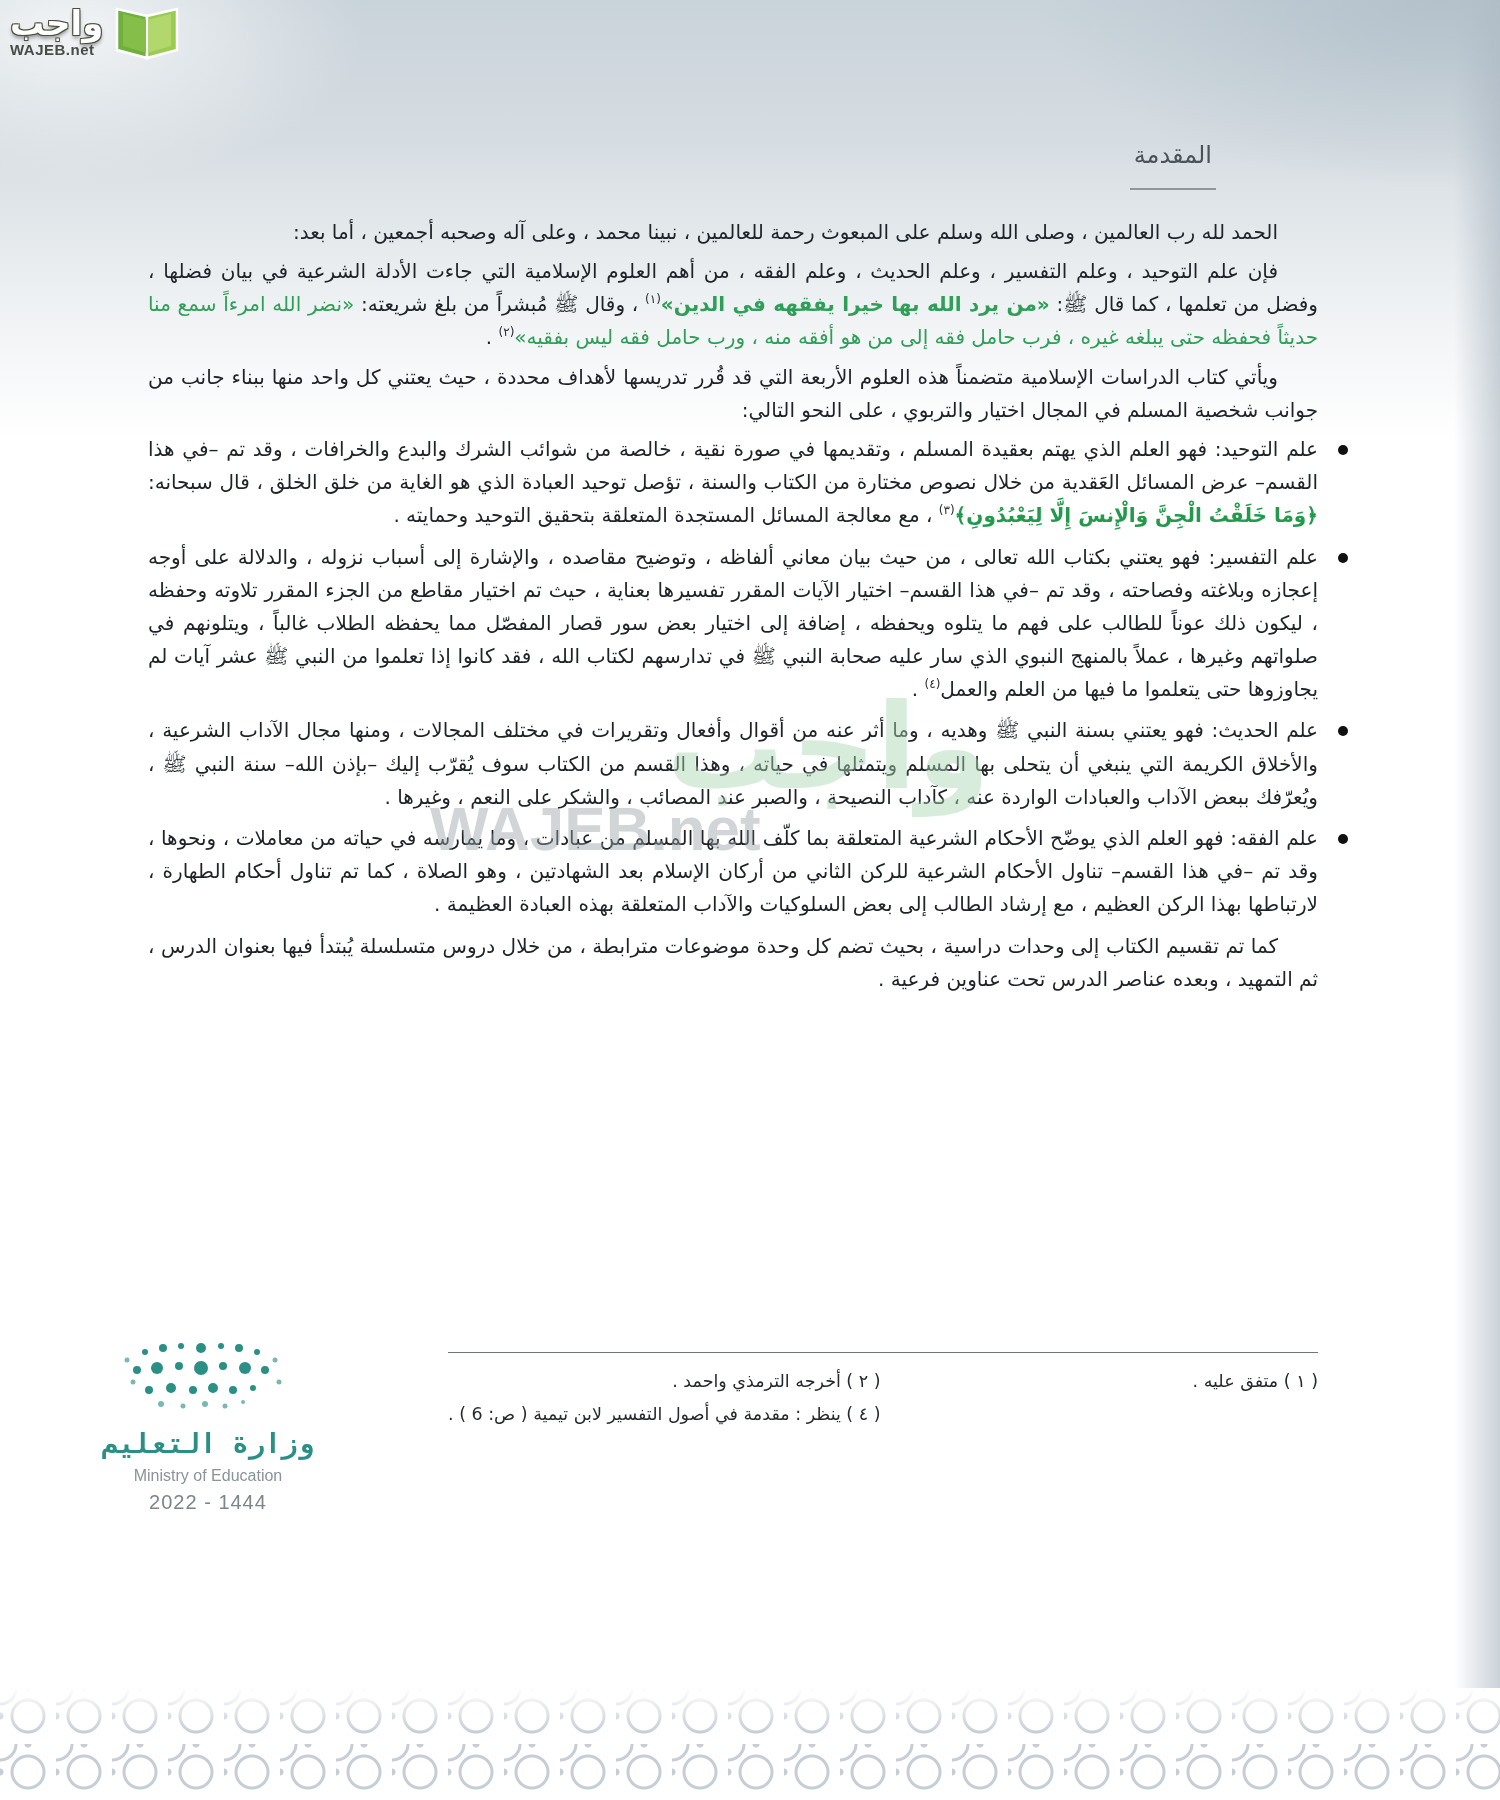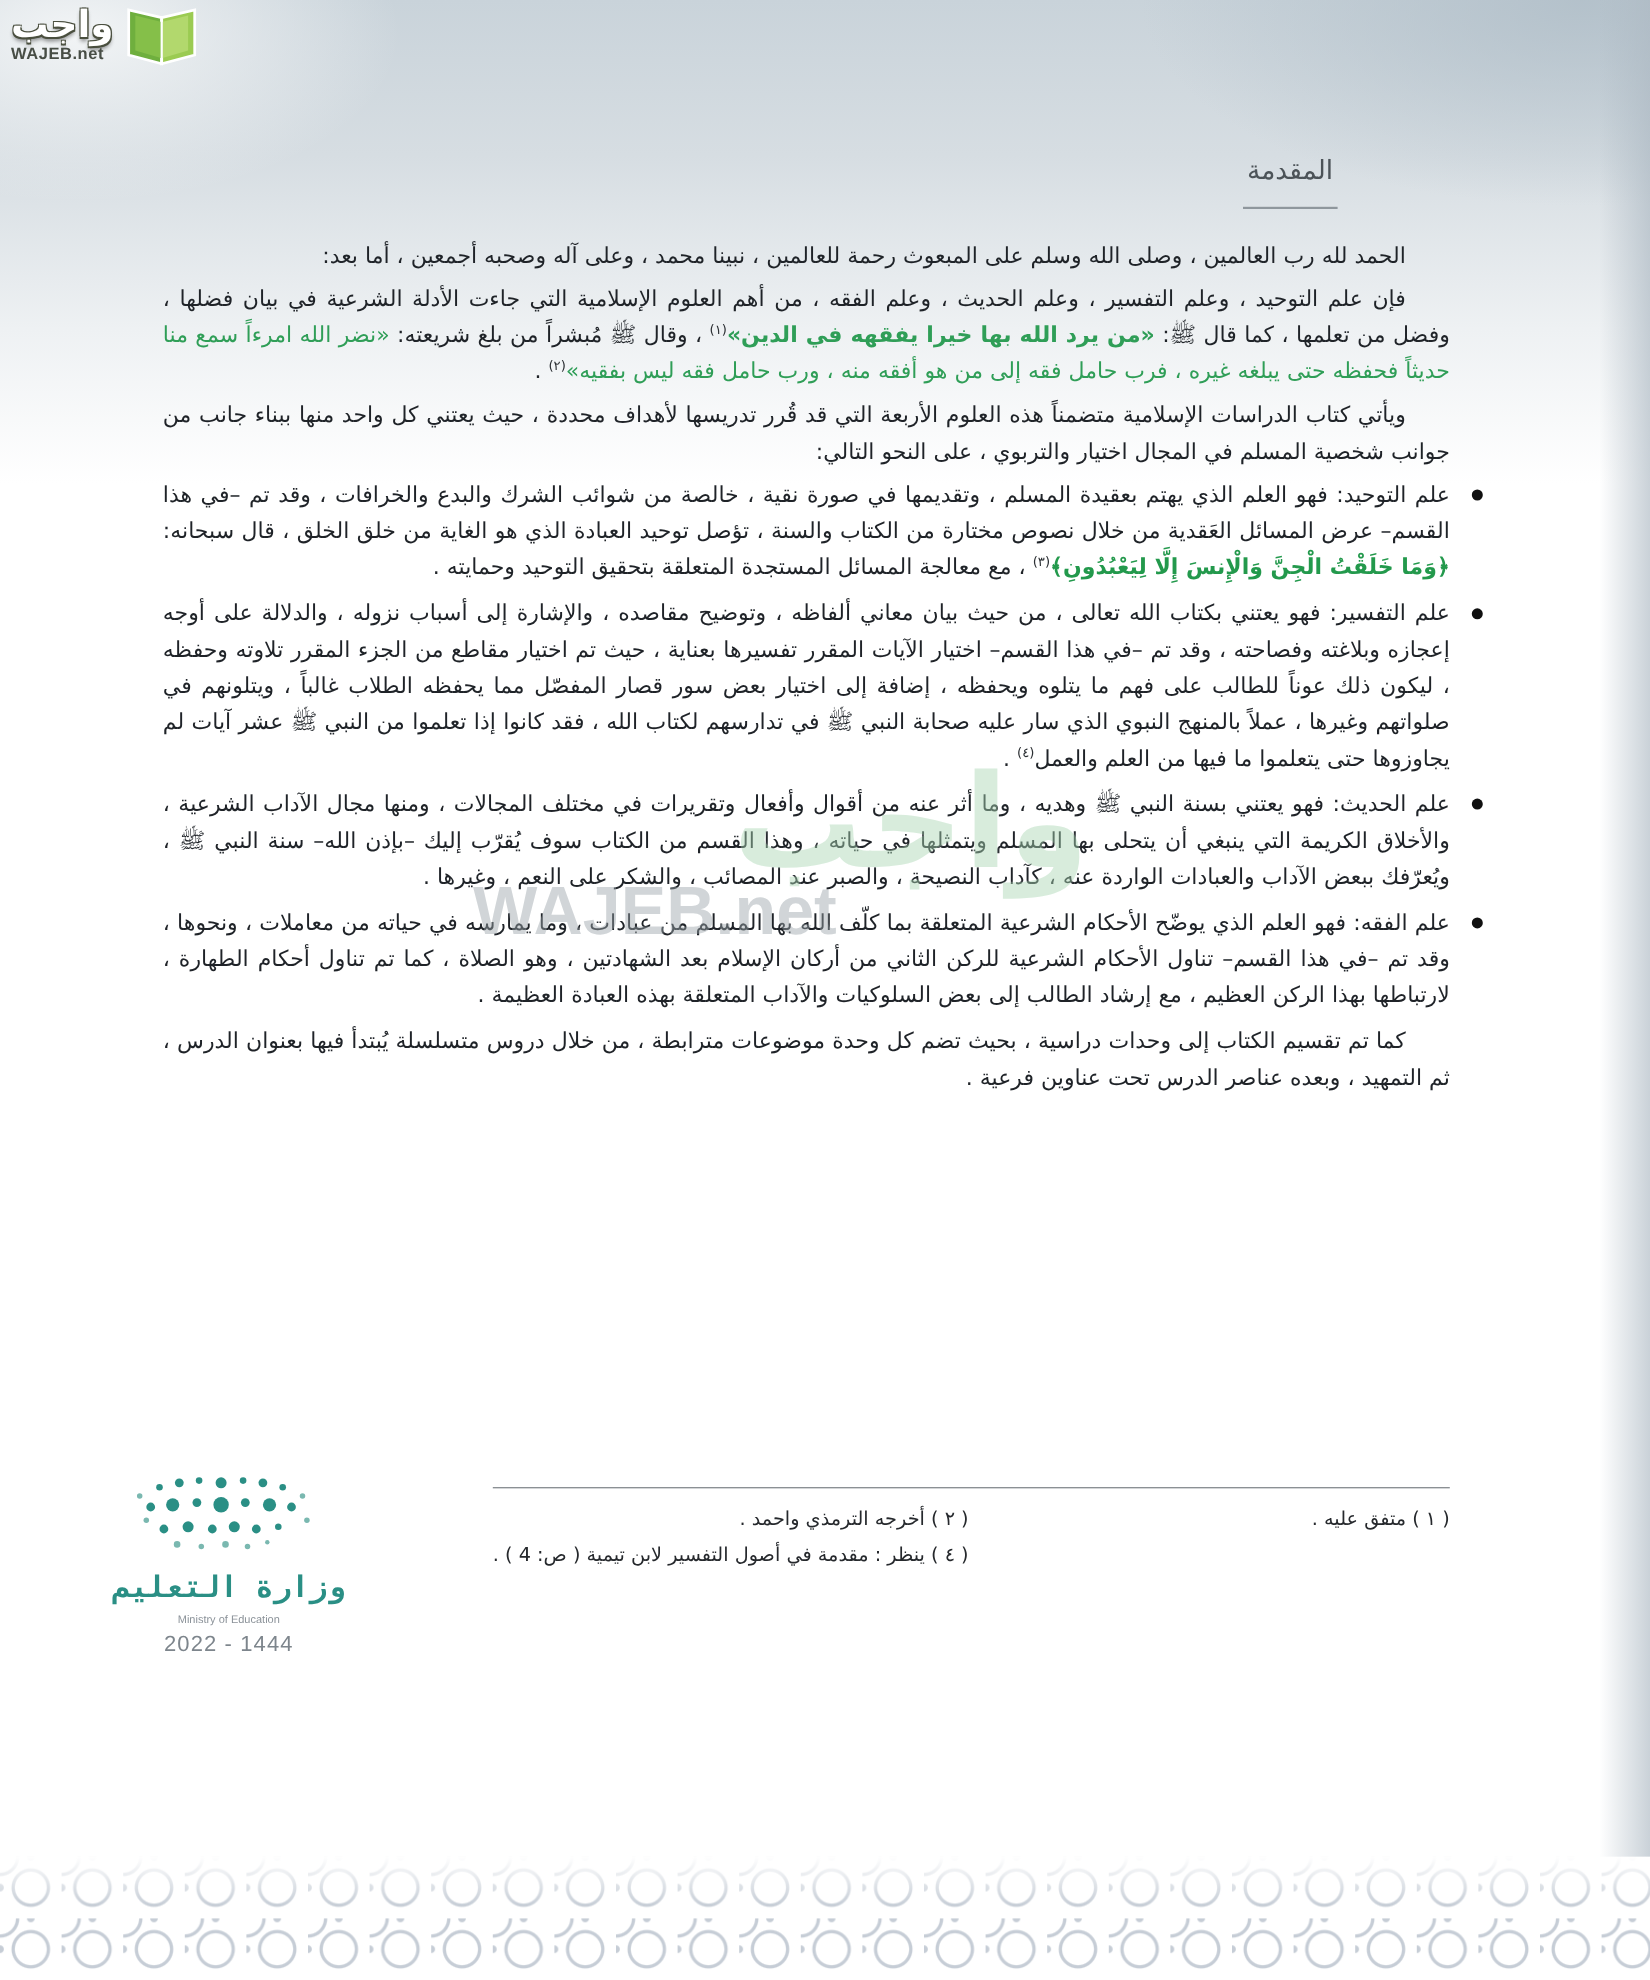--- a/index.html
+++ b/index.html
@@ -78,21 +78,21 @@
     font-size:17.5px;line-height:1.9;color:#26292d;
   }
   .fn-col{width:50%;text-align:right;}
   .fn-line{white-space:nowrap;}
   
   .ministry{
     position:absolute;left:78px;top:1338px;width:260px;z-index:2;text-align:center;direction:rtl;
   }
   .ministry svg{display:block;margin:0 auto 6px auto;}
   .ministry-name{font-size:27px;font-weight:bold;color:#2a8f85;letter-spacing:2px;font-family:Liberation Mono, monospace;}
-  .ministry-en{font-size:10px;color:#8b9299;margin-top:6px;direction:ltr;font-family:"Liberation Sans",sans-serif;}
+  .ministry-en{font-size:16px;color:#8b9299;margin-top:6px;direction:ltr;font-family:"Liberation Sans",sans-serif;}
   .ministry-years{font-size:20px;color:#7d858c;margin-top:6px;direction:ltr;letter-spacing:1px;font-family:"Liberation Sans",sans-serif;}
   
   .ornament{
     position:absolute;left:0;right:0;bottom:0;height:112px;z-index:1;
     background-color:#ffffff;
     background-image:
       radial-gradient(circle at 28px 28px, rgba(198,205,214,0) 14px, #c6cdd6 15px, #c6cdd6 17px, rgba(198,205,214,0) 18px),
       radial-gradient(circle at 0px 0px, rgba(198,205,214,0) 14px, #c6cdd6 15px, #c6cdd6 17px, rgba(198,205,214,0) 18px),
       radial-gradient(circle at 28px 0px, #c6cdd6 3px, rgba(198,205,214,0) 4px),
       radial-gradient(circle at 0px 28px, #c6cdd6 3px, rgba(198,205,214,0) 4px);
@@ -160,21 +160,21 @@
 
   <p class="para indent"><span>كما تم تقسيم الكتاب إلى وحدات دراسية ، بحيث تضم كل وحدة موضوعات مترابطة ، من خلال دروس متسلسلة يُبتدأ فيها بعنوان الدرس ، ثم التمهيد ، وبعده عناصر الدرس تحت عناوين فرعية .</span></p>
 </main>
 
 <div class="footnotes">
   <div class="fn-col">
     <div class="fn-line">( ١ ) متفق عليه .</div>
   </div>
   <div class="fn-col">
     <div class="fn-line">( ٢ ) أخرجه الترمذي واحمد .</div>
-    <div class="fn-line">( ٤ ) ينظر : مقدمة في أصول التفسير لابن تيمية ( ص: 4 ) .</div>
+    <div class="fn-line">( ٤ ) ينظر : مقدمة في أصول التفسير لابن تيمية ( ص: 6 ) .</div>
   </div>
 </div>
 
 <div class="ministry">
   <svg width="190" height="84" viewBox="0 0 190 84">
     <g fill="#2a8f85">
       <circle cx="32" cy="14" r="3"></circle>
         <circle cx="50" cy="10" r="4"></circle>
         <circle cx="68" cy="8" r="3"></circle>
       <circle cx="88" cy="10" r="5"></circle>

